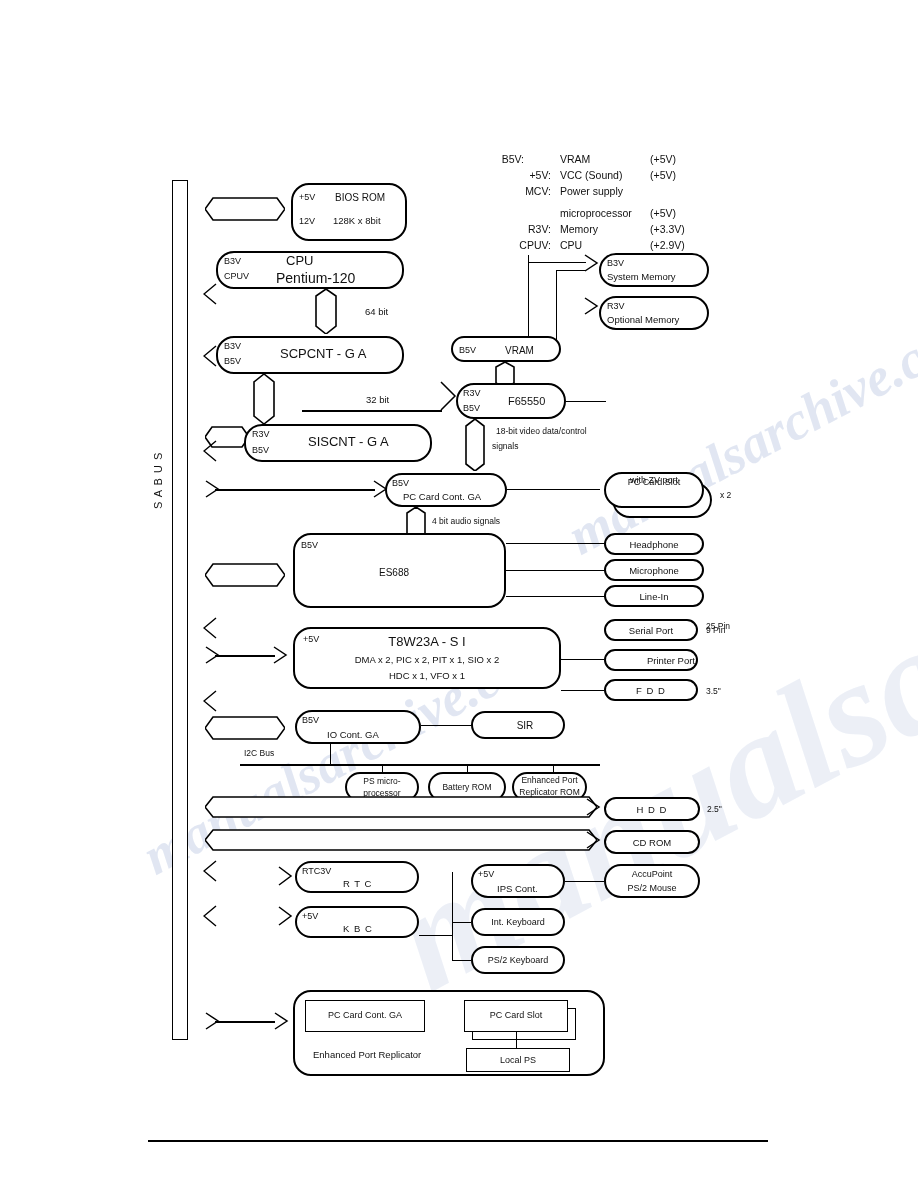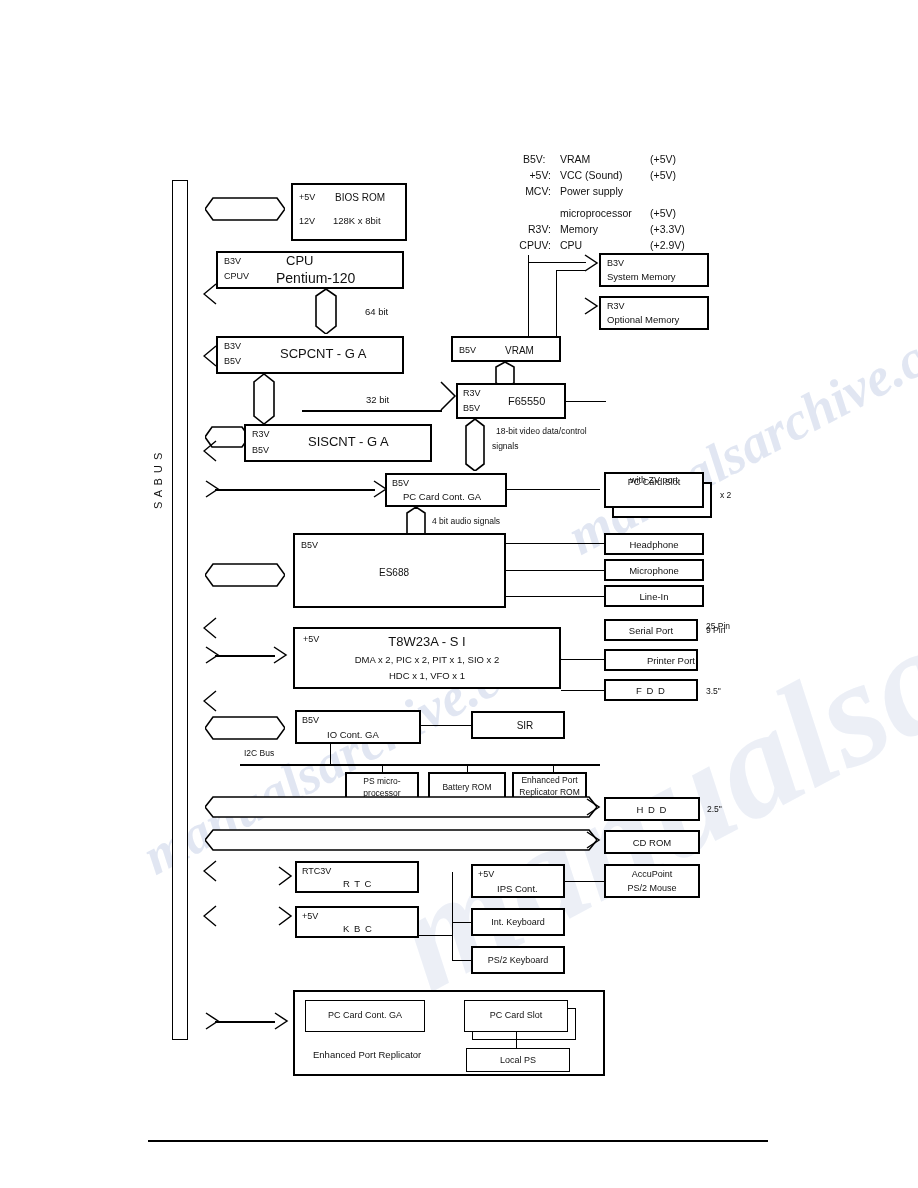--- a/index.html
+++ b/index.html
@@ -39,21 +39,21 @@
   .box {
     position: absolute;
     box-sizing: border-box;
     border: 2px solid #000;
     background: #fff;
     font-size: 10.5px;
     line-height: 1.15;
     color: #111;
   }
   .box.thin { border-width: 1.6px; }
-  .box.thick { border-width: 2.6px; }
+  .box.thick { border-width: 2.6px; border-radius: 18px; }
 
   .ctr {
     position: absolute;
     left: 0; right: 0;
     text-align: center;
   }
   .lbl {
     position: absolute;
     font-size: 9px;
     white-space: nowrap;
@@ -140,21 +140,21 @@
 </head>
 <body>
 
 <div id="page">
 
   <div class="watermark wm-c">manualsarchive.com</div>
   <div class="watermark wm-a">manualsarchive.com</div>
   <div class="watermark wm-b">manualsarchive.com</div>
 
   <div>
-    <div class="legend" style="left:523px; top:152px; width:46px; ">B5V:</div>
+    <div class="legend" style="left:478px; top:152px; width:46px; text-align:right;">B5V:</div>
     <div class="legend" style="left:560px; top:152px;">VRAM</div>
     <div class="legend" style="left:650px; top:152px;">(+5V)</div>
 
     <div class="legend" style="left:505px; top:168px; width:46px; text-align:right;">+5V:</div>
     <div class="legend" style="left:560px; top:168px;">VCC (Sound)</div>
     <div class="legend" style="left:650px; top:168px;">(+5V)</div>
 
     <div class="legend" style="left:495px; top:184px; width:56px; text-align:right;">MCV:</div>
     <div class="legend" style="left:560px; top:184px;">Power supply</div>
     <div class="legend" style="left:650px; top:184px;"></div>

